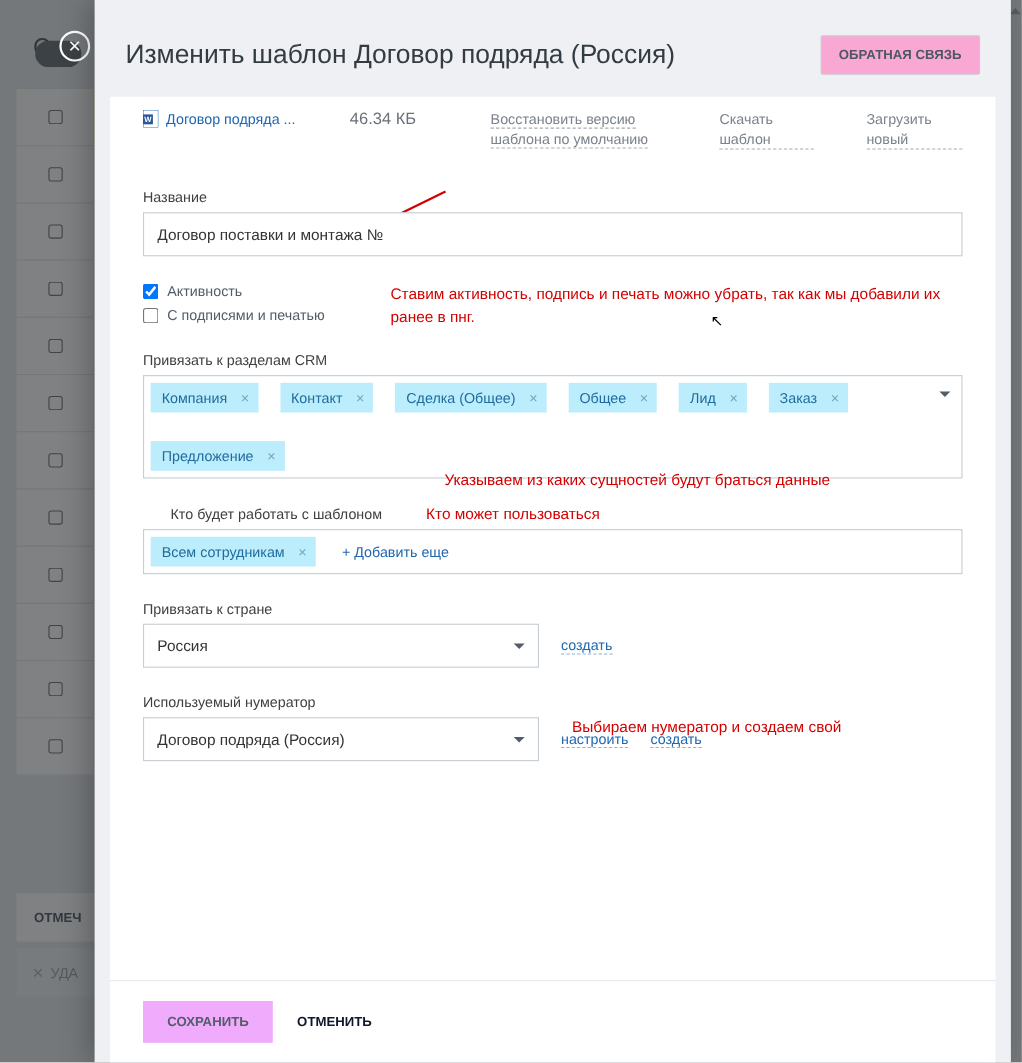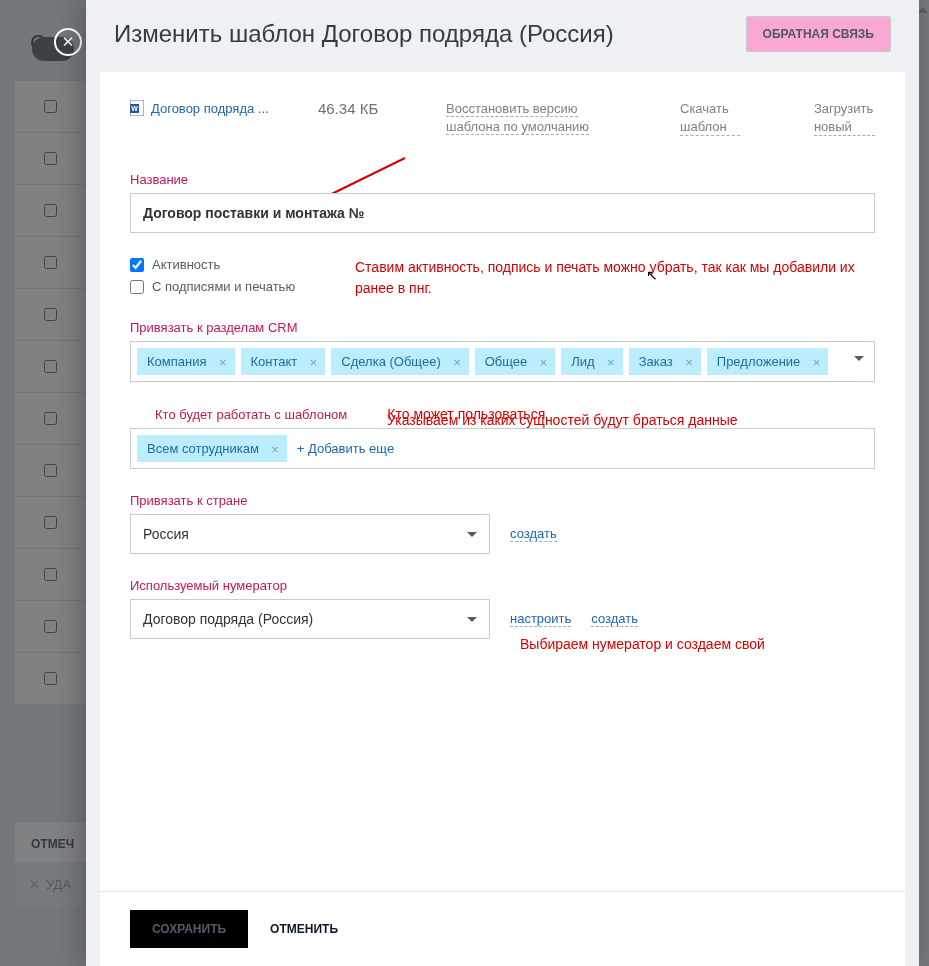--- a/index.html
+++ b/index.html
@@ -32,21 +32,21 @@
     position: absolute; left: 15px; top: 82px; width: 85px; height: 44px;
     background: #f6f1ab; display: flex; align-items: center; padding-left: 22px;
     color: #5b5b42; font-size: 13px;
   }
   .bg-delete {
     position: absolute; left: 15px; bottom: 60px; width: 85px; height: 44px;
     background: #f0f1f3; display: flex; align-items: center; padding-left: 14px;
     color: #a0a6af; font-size: 13px;
   }
   .bg-marked {
-    position: absolute; left: 15px; bottom: 100px; width: 85px; height: 44px;
+    position: absolute; left: 15px; bottom: 110px; width: 85px; height: 44px;
     background: #fff; display: flex; align-items: center; padding-left: 16px;
     color: #545c6a; font-size: 12px; font-weight: 600;
   }
   .bg-toggle {
     position: absolute; left: 32px; top: 37px; width: 42px; height: 24px;
     border-radius: 12px; background: #6a7178;
   }
   .overlay {
     position: absolute; inset: 0;
     background: rgba(22,26,30,0.55);
@@ -76,39 +76,39 @@
     display: flex; align-items: center; justify-content: center;
   }
   .scroll-up::before {
     content: ""; display: block;
     border-left: 5px solid transparent;
     border-right: 5px solid transparent;
     border-bottom: 6px solid #565d67;
   }
   .header {
     display: flex; align-items: center; justify-content: space-between;
-    padding: 16px 28px 20px 28px;
+    padding: 32px 28px 20px 28px;
   }
   .title {
     font-size: 24px; font-weight: 300; color: #333b43;
   }
   .feedback-btn {
     border: 1px solid #c7cbd0;
     background: #f9a8d4;
     color: #4e5762;
     font-size: 12px; font-weight: 600;
     padding: 10px 16px;
     border-radius: 2px;
     cursor: pointer;
   }
   .body {
     background: #fff;
     margin: 0 14px 0 14px;
     flex: 1;
-    padding: 28px 30px 30px 30px;
+    padding: 12px 30px 30px 30px;
     overflow: auto;
     position: relative;
   }
   .file-row {
     display: flex; align-items: flex-start; gap: 28px;
     margin-bottom: 36px;
   }
   .file-name {
     display: flex; align-items: center; gap: 7px;
     color: #2067b0; font-size: 13px;
@@ -116,41 +116,40 @@
   }
   .file-name .doc-icon {
     width: 14px; height: 16px; display: inline-block; flex: 0 0 auto;
   }
   .file-size { color: #6a7179; font-size: 15px; min-width: 100px; }
   .dashed-link {
     color: #7b828b; font-size: 13px;
     border-bottom: 1px dashed #a6acb3;
     cursor: pointer; line-height: 1.35;
   }
-  .file-links { display: flex; align-items: flex-start; gap: 74px; flex: 1; }
+  .file-links { display: flex; align-items: flex-start; gap: 48px; flex: 1; }
   .restore-wrap { max-width: 160px; }
   .label {
-    color: #be185d; font-size: 13px; margin-bottom: 6px;
+    color: #404040; font-size: 13px; margin-bottom: 6px;
   }
   .field {
     width: 100%;
     border: 1px solid #c6cdd3;
     padding: 11px 12px;
     font-size: 14px; color: #333;
     outline: none;
-    font-weight: bold;
   }
   .group { margin-bottom: 24px; position: relative; }
   .checks { display: flex; flex-direction: column; gap: 7px; margin-bottom: 26px; }
   .check { display: flex; align-items: center; gap: 8px; color: #535c69; }
   .check input { width: 14px; height: 14px; }
   .tags {
     border: 1px solid #c6cdd3;
     padding: 6px 6px 0 6px;
-    display: flex; flex-wrap: wrap; gap: 6px; align-items: center;
+    display: flex; flex-wrap: wrap; gap: 20px; align-items: center;
     position: relative;
   }
   .tag {
     background: #bcedfc;
     color: #1f6c9e;
     font-size: 13px;
     padding: 6px 28px 6px 10px;
     position: relative;
     margin-bottom: 6px;
     cursor: default;
@@ -190,21 +189,21 @@
     cursor: pointer; font-size: 13px;
   }
   .footer {
     background: #fff;
     margin: 0 14px 0 14px;
     padding: 18px 30px;
     border-top: 1px solid #e3e6ea;
     display: flex; gap: 22px; align-items: center;
   }
   .save-btn {
-    background: #000000; color: #535c69;
+    background: #f0abfc; color: #535c69;
     font-size: 12px; font-weight: 700;
     border: none; padding: 12px 22px;
     cursor: pointer;
   }
   .cancel-btn {
     background: transparent; border: none;
     color: #0f172a; font-size: 12px; font-weight: 700;
     cursor: pointer;
   }
   
@@ -342,21 +341,21 @@
         <span class="tag"><span>Компания</span><span class="tag-x">×</span></span>
           <span class="tag"><span>Контакт</span><span class="tag-x">×</span></span>
           <span class="tag"><span>Сделка (Общее)</span><span class="tag-x">×</span></span>
           <span class="tag"><span>Общее</span><span class="tag-x">×</span></span>
           <span class="tag"><span>Лид</span><span class="tag-x">×</span></span>
           <span class="tag"><span>Заказ</span><span class="tag-x">×</span></span>
           <span class="tag"><span>Предложение</span><span class="tag-x">×</span></span>
           <span class="dropdown-arrow"></span>
       </div>
     </div>
-    <div class="ann" style="left:287px; top:340px;">Указываем из каких сущностей будут браться данные</div>
+    <div class="ann" style="left:304px; top:340px;">Указываем из каких сущностей будут браться данные</div>
 
     <div class="group">
       <div style="display:flex; align-items:center; gap:40px; margin-bottom:6px;margin-left:25px;">
         <div class="label" style="margin-bottom:0;">Кто будет работать с шаблоном</div>
         <div class="ann" style="position:static;">Кто может пользоваться</div>
       </div>
       <div class="tags">
         <span class="tag">
           <span>Всем сотрудникам</span>
           <span class="tag-x">×</span>

